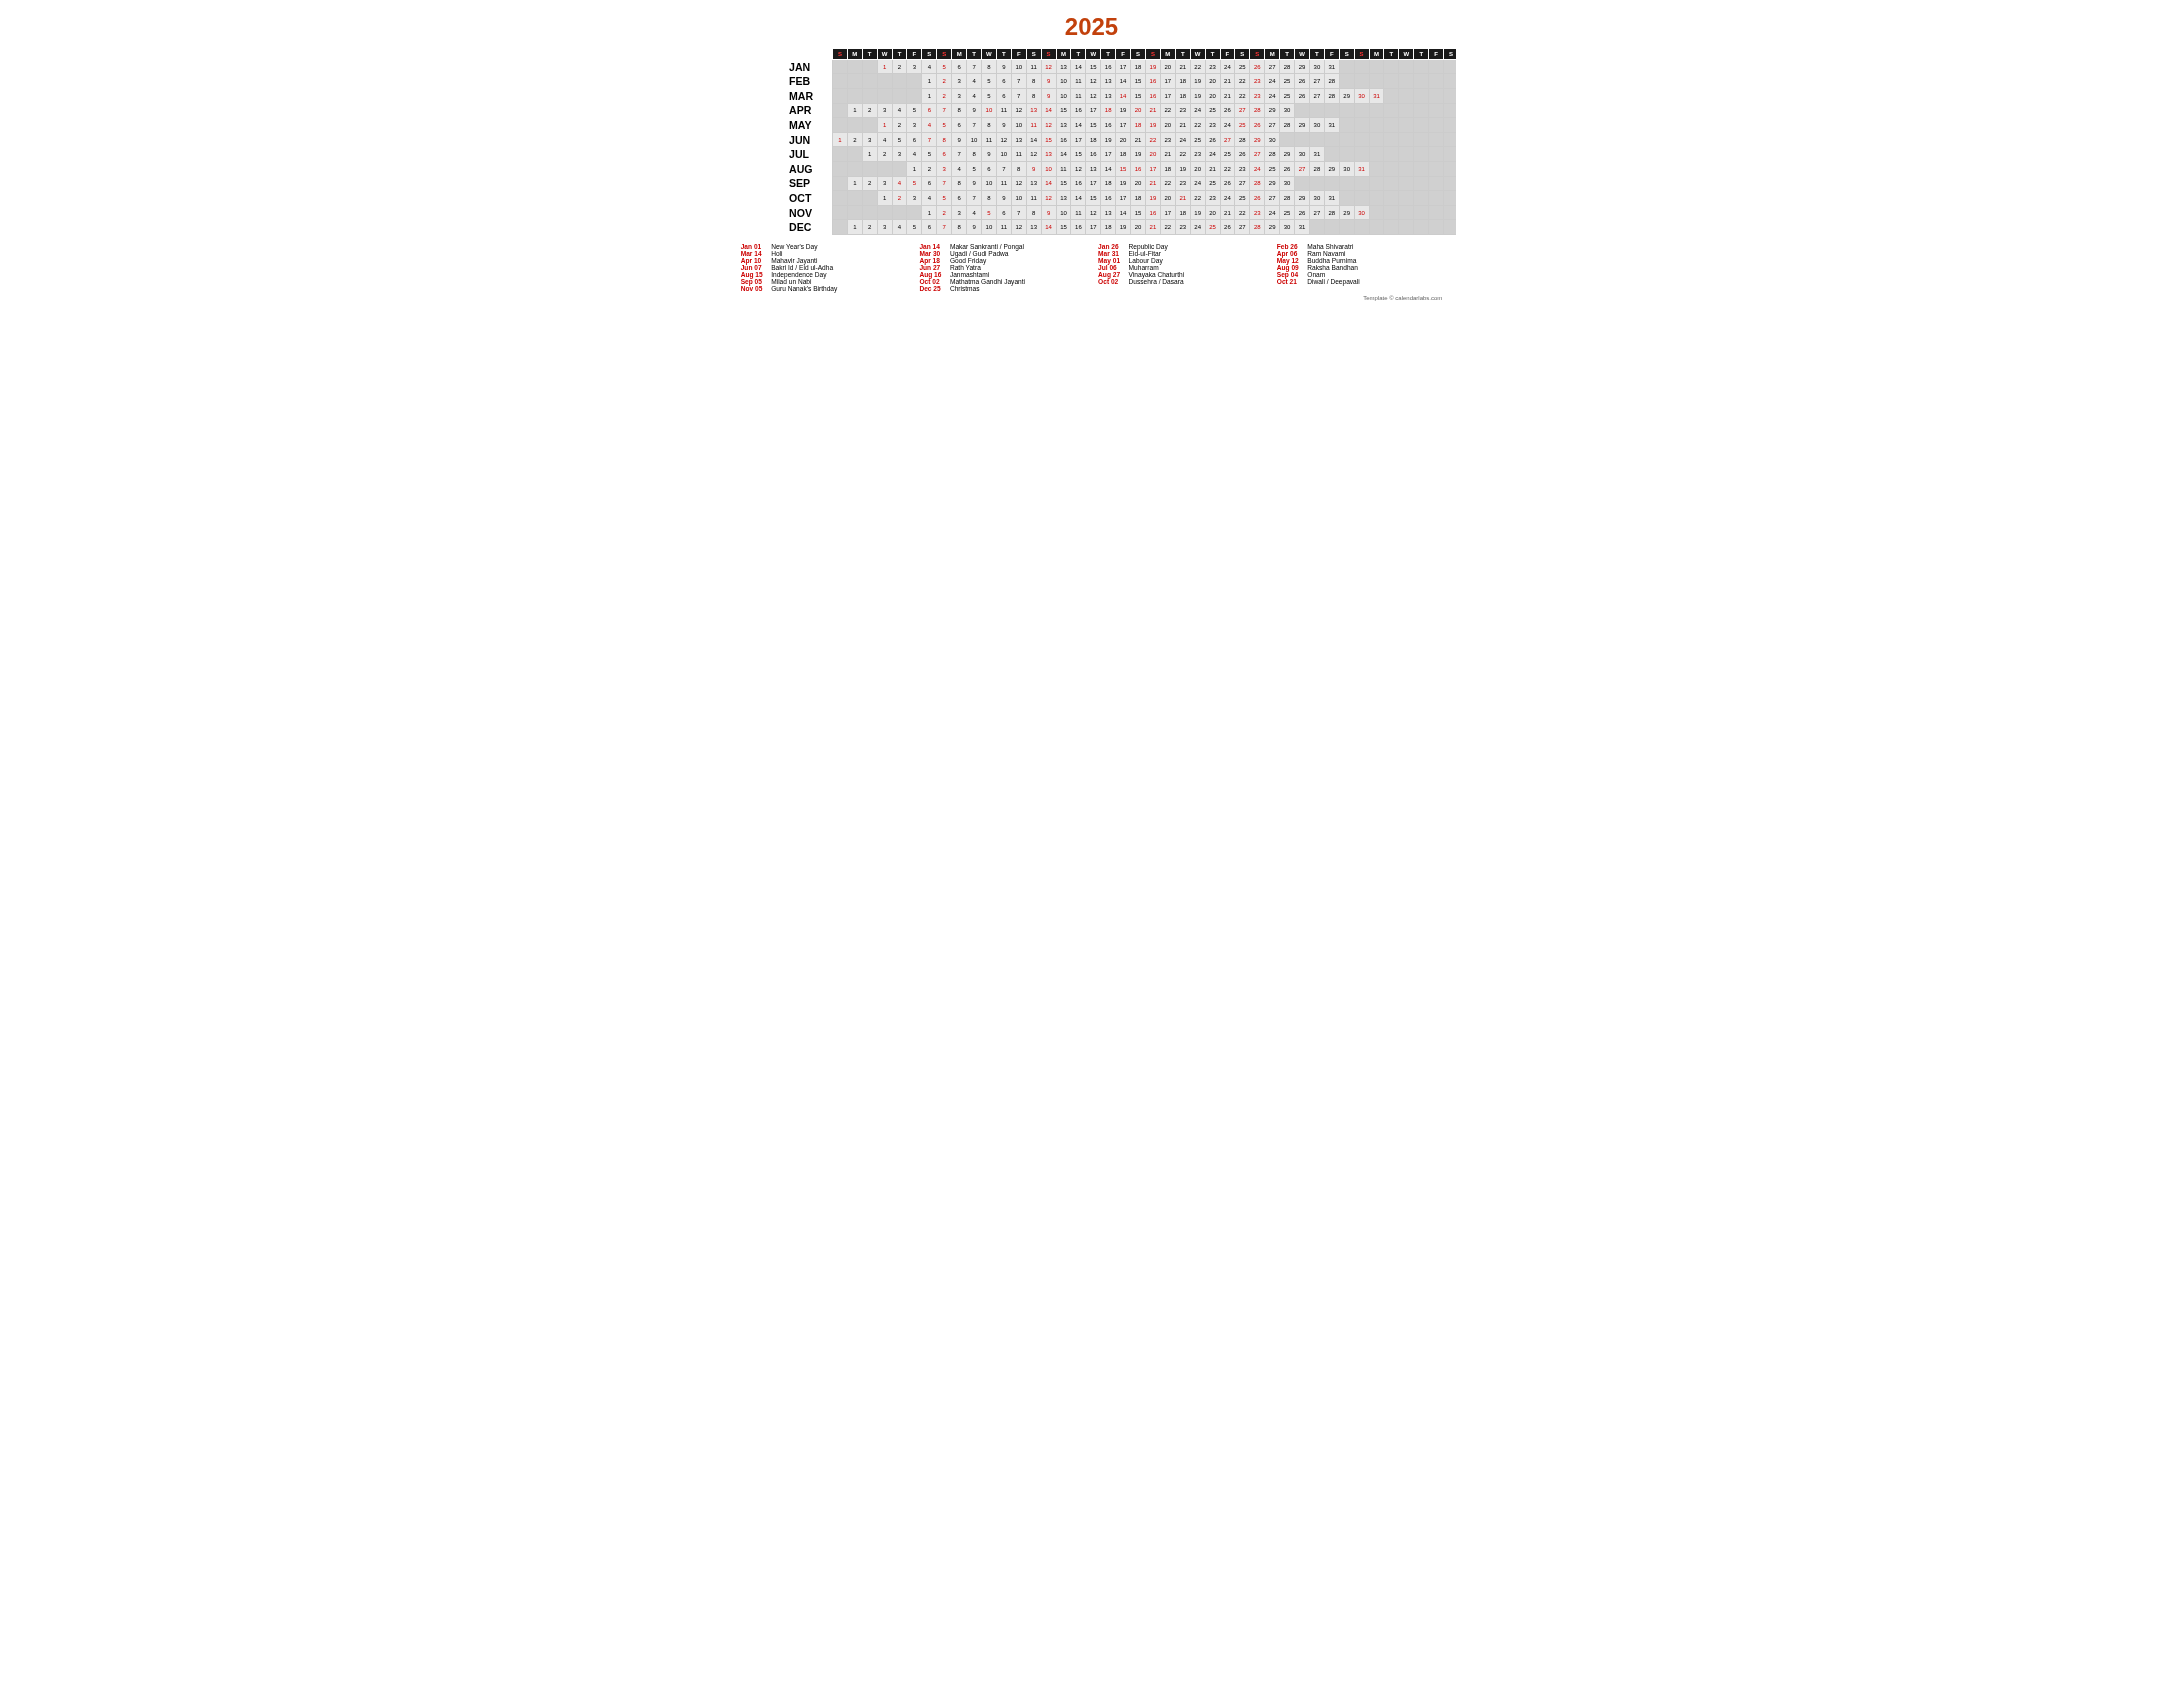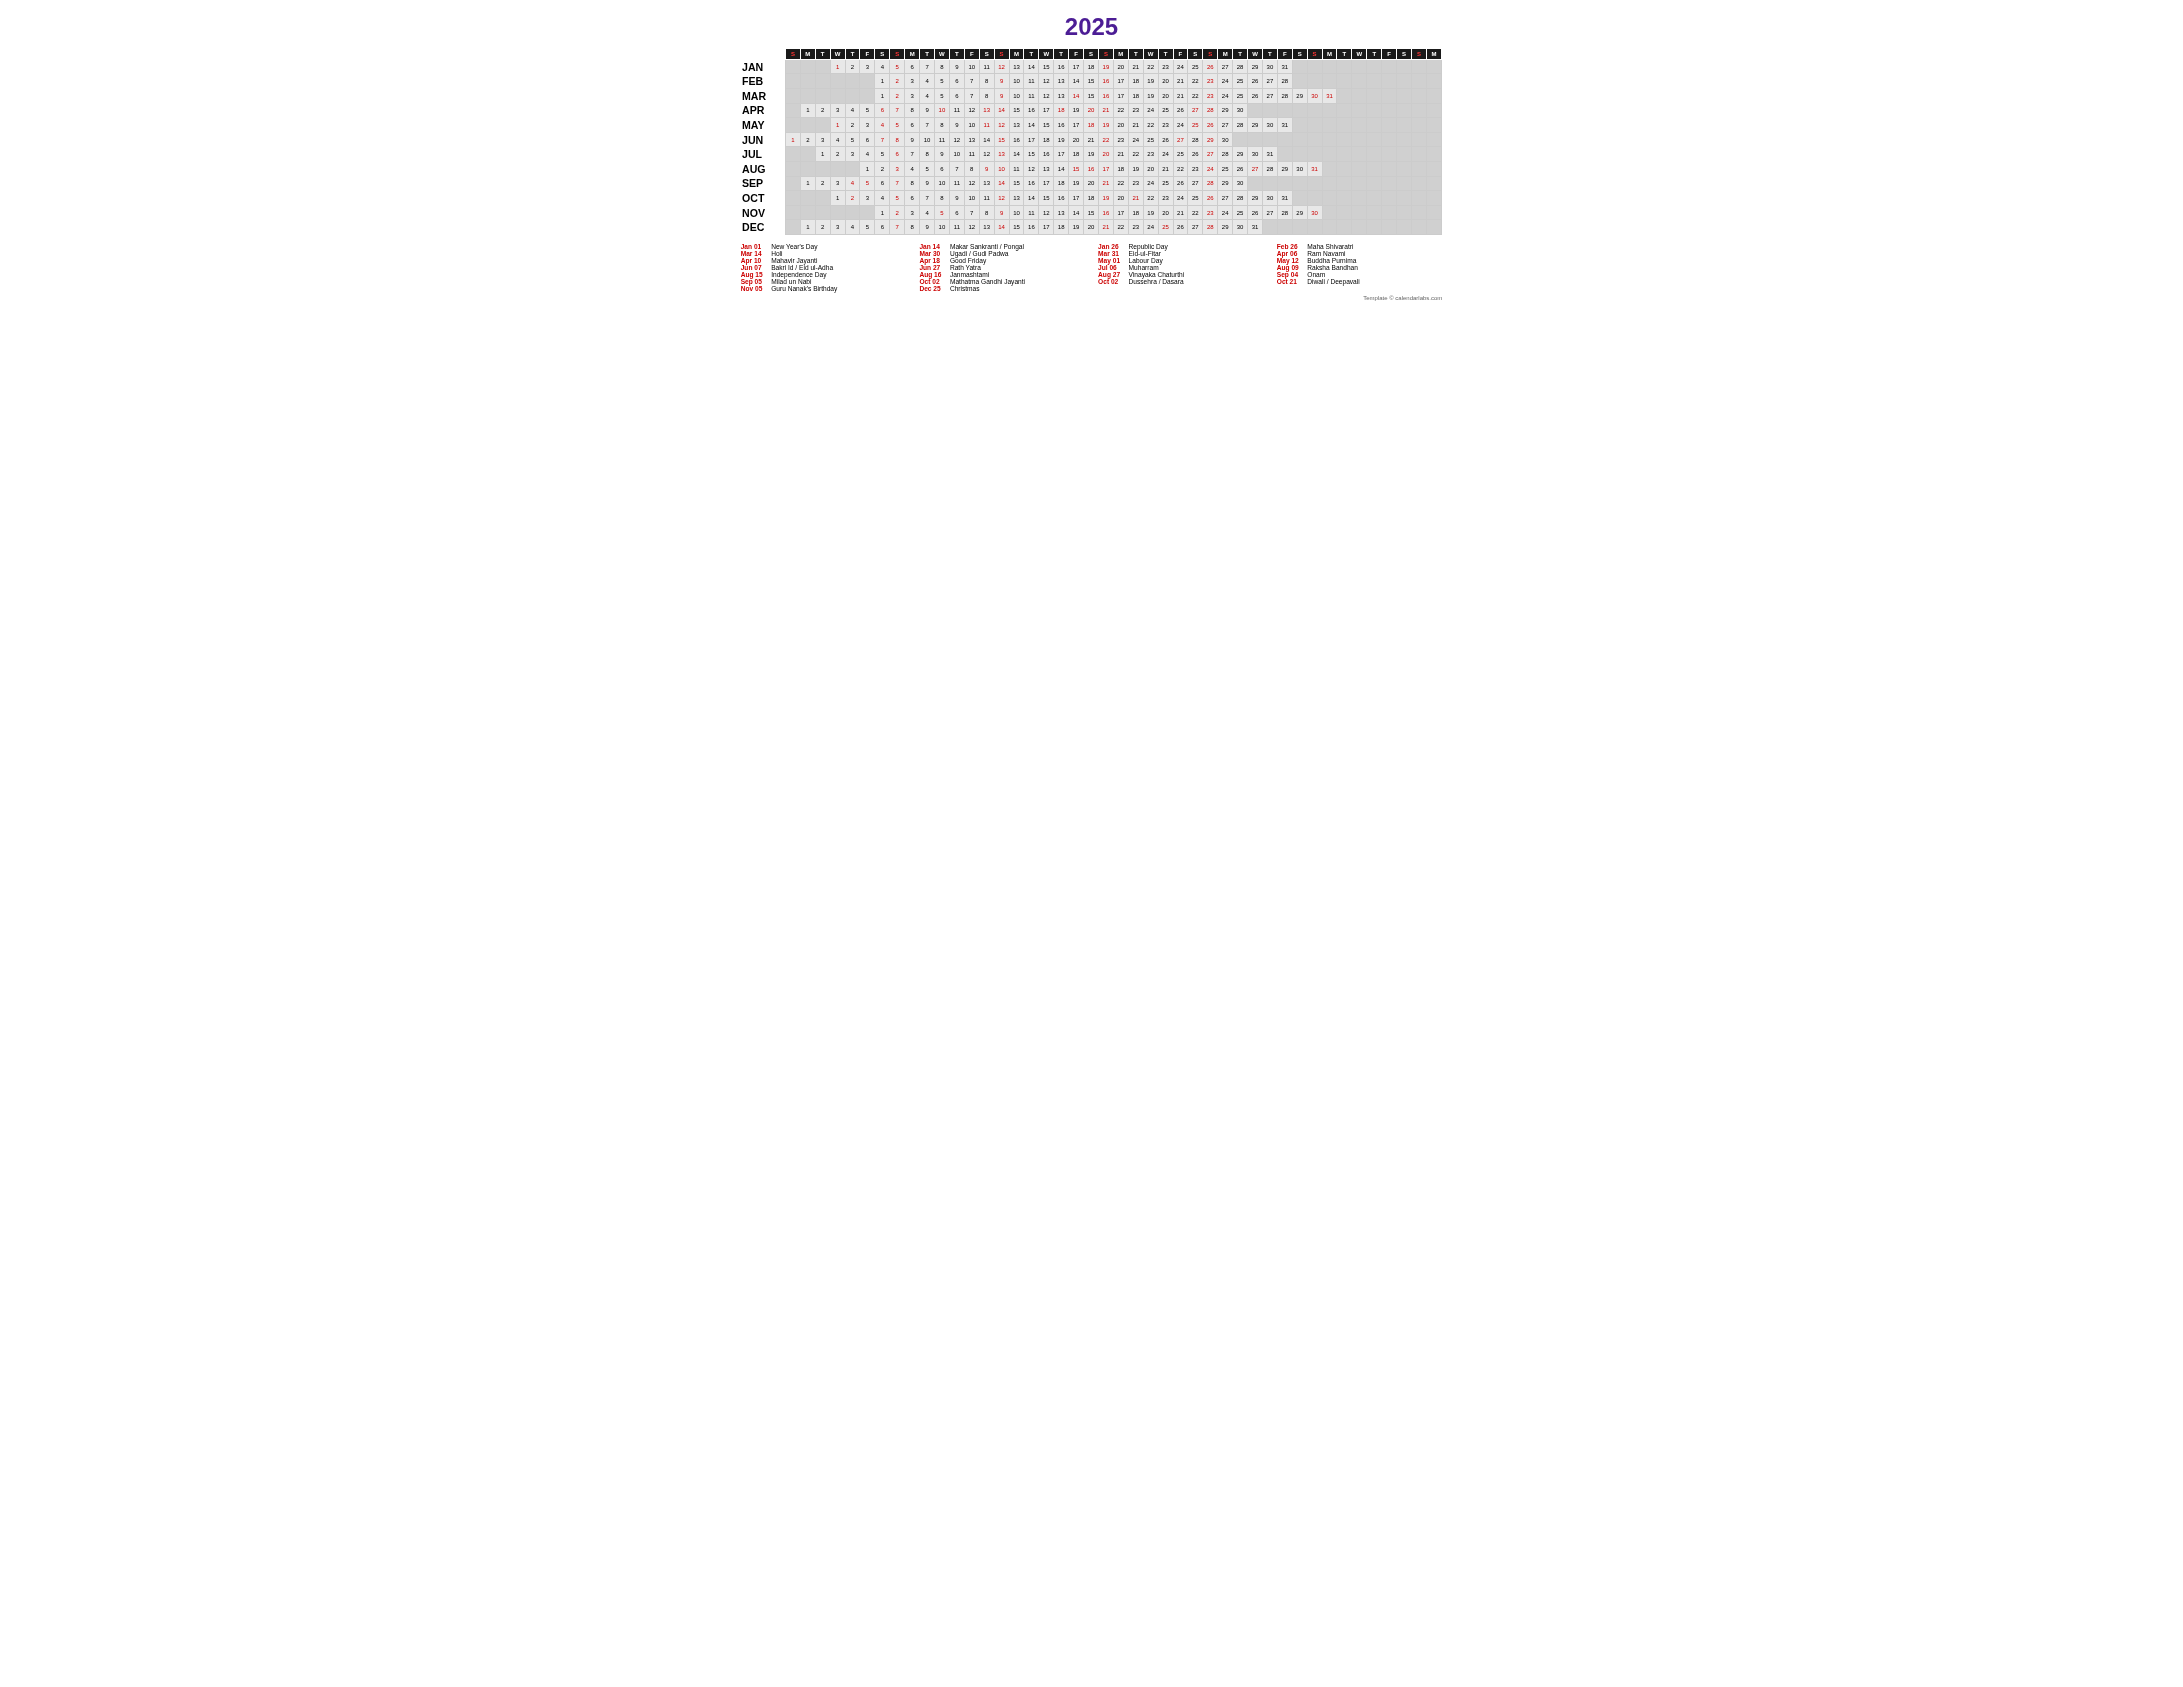--- a/index.html
+++ b/index.html
@@ -8,26 +8,27 @@
       background: #fff;
       width: 728px;
       margin: 0 auto;
       padding: 13.2px;
     }
     .page-title {
       text-align: center;
       font-size: 24px;
       font-weight: bold;
       margin-bottom: 6.6px;
-      color: #4c1d95;
+      color: #c2410c;
     }
     .calendar-table {
       width: 100%;
       border-collapse: collapse;
       table-layout: fixed;
+      margin-left: 47px;
     }
     .calendar-table th {
       background: #1a1a1a;
       color: #fff;
       font-size: 6px;
       font-weight: bold;
       text-align: center;
       padding: 2px 0.7px;
       border: 0.7px solid #fff;
       width: 12px;

